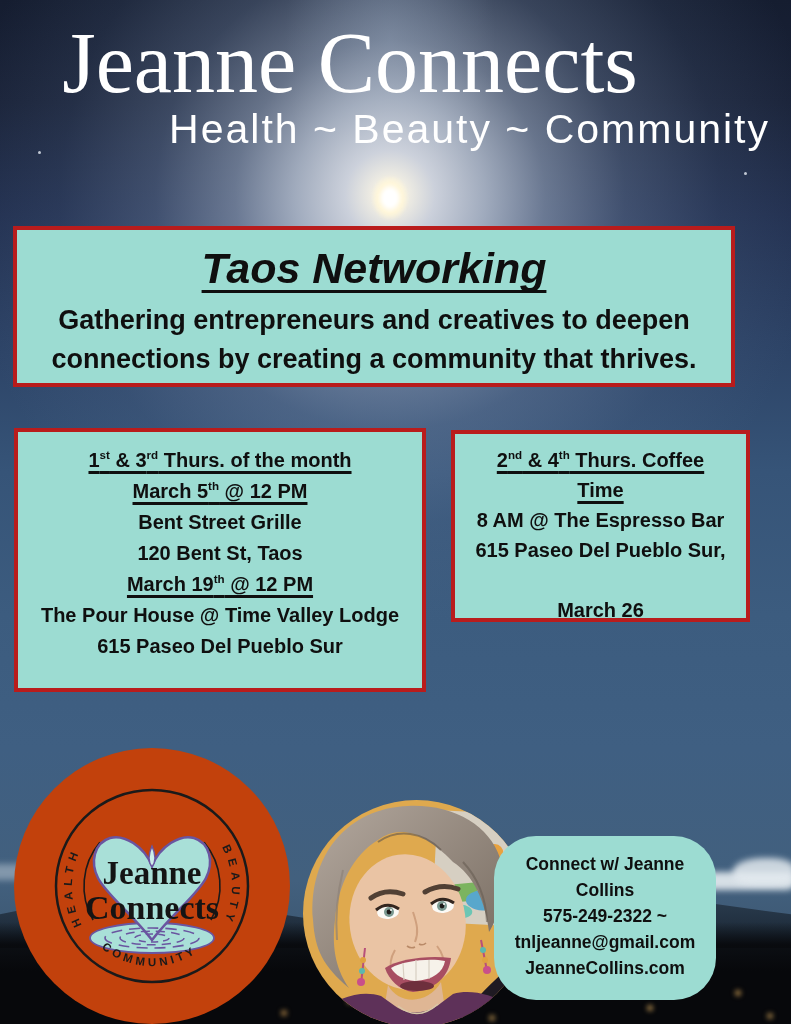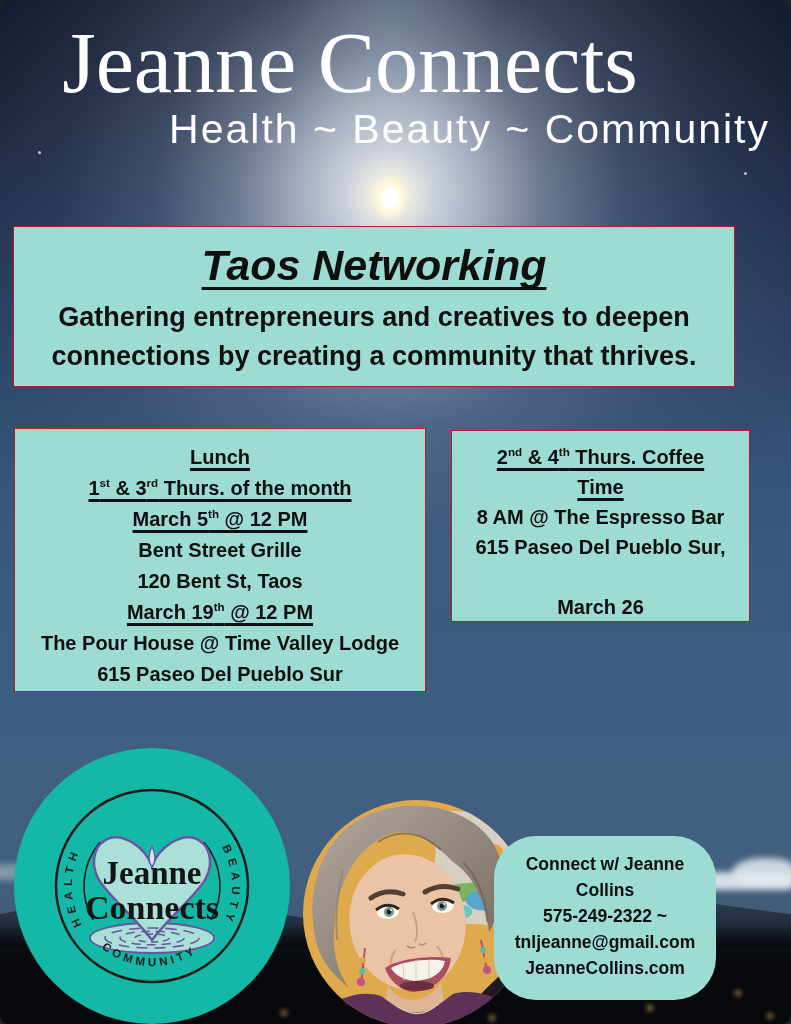--- a/index.html
+++ b/index.html
@@ -1,17 +1,17 @@
 <!DOCTYPE html>
 <html style="--teal: #9cdcd2; --sky-top: #1a2338; --sky-mid: #3b5c7e; --text-dark: #0f0f0f;"><head>
 <meta charset="utf-8">
 <style>
   html,body{margin:0;padding:0;background:#222;}
   .page{position:relative;width:791px;height:1024px;overflow:hidden;
-        font-family:"Liberation Sans",sans-serif;background:#1a2338;border-radius:8px;}
+        font-family:"Liberation Sans",sans-serif;background:#1a2338;}
 
   
   .sky{position:absolute;inset:0;
     background:
       radial-gradient(circle at 390px 195px,
         rgba(255,255,255,.98) 0px, rgba(252,248,235,.95) 16px,
         rgba(226,230,238,.88) 45px, rgba(196,206,221,.78) 95px,
         rgba(166,181,203,.55) 155px, rgba(130,150,180,.32) 235px,
         rgba(100,122,156,.14) 330px, rgba(100,122,156,0) 430px),
       radial-gradient(ellipse 150px 280px at 390px 40px,
@@ -48,38 +48,38 @@
 
   
   .hdr-title{position:absolute;top:18px;left:0;width:700px;margin:0;text-align:center;
       font-family:"Liberation Serif",serif;font-weight:normal;font-size:86px;
       color:#ffffff;line-height:1.05;}
   .hdr-sub{position:absolute;top:106px;left:0;width:770px;text-align:right;
       font-size:41px;letter-spacing:2px;color:#ffffff;}
 
   
   .teal-box{position:absolute;background:var(--teal,#9cdcd2);box-sizing:border-box;
-      text-align:center;color:#0f0f0f;border:1px solid #b91c1c;}
+      text-align:center;color:#0f0f0f;border:4px solid #b91c1c;}
   .intro-box{left:13px;top:226px;width:722px;height:161px;}
   .intro-title{margin:14px 0 8px;font-size:43px;font-style:italic;font-weight:bold;
       text-decoration:underline;text-decoration-thickness:3px;text-underline-offset:7px;
       text-decoration-skip-ink:none;}
   .intro-desc{font-size:27px;font-weight:bold;line-height:39px;}
   .event-box{font-weight:bold;font-size:20px;}
   .lunch-box{left:14px;top:428px;width:412px;height:264px;padding-top:13px;}
   .lunch-box .ev-line{line-height:31px;}
   .coffee-box{left:451px;top:430px;width:299px;height:192px;padding-top:11px;}
   .coffee-box .ev-line{line-height:30px;}
   .u{text-decoration:underline;text-decoration-thickness:2.5px;text-underline-offset:4px;
      text-decoration-skip-ink:none;}
   sup{font-size:.58em;line-height:0;}
 
   
   .logo-circle{position:absolute;left:14px;top:748px;width:276px;height:276px;
-      background:#14b8a6;border-radius:50%;z-index:4;}
+      background:#c2410c;border-radius:50%;z-index:4;}
   .photo-circle{position:absolute;left:303px;top:800px;width:227px;height:227px;
       border-radius:50%;overflow:hidden;z-index:5;}
   .contact-box{position:absolute;left:494px;top:836px;width:222px;height:164px;
       background:var(--teal,#9cdcd2);border-radius:42px;z-index:6;box-sizing:border-box;
       padding-top:15px;text-align:center;font-weight:bold;font-size:17.5px;color:#0f0f0f;}
   .contact-box .txt-line{line-height:26px;}
   .contact-box .txt-line:first-child{max-width:205px;margin:0 auto;}
 </style>
 </head>
 <body>
@@ -104,21 +104,20 @@
 
   <section class="teal-box intro-box">
     <h2 class="intro-title">Taos Networking</h2>
     <div class="intro-desc">
         <div class="txt-line">Gathering entrepreneurs and creatives to deepen</div>
         <div class="txt-line">connections by creating a community that thrives.</div>
       </div>
   </section>
 
   <section class="teal-box event-box lunch-box">
-      <div class="ev-line u"><span>Lunch</span></div>
       <div class="ev-line u"><span>1</span><sup>st</sup><span> &amp; 3</span><sup>rd</sup><span> Thurs. of the month</span></div>
       <div class="ev-line u"><span>March 5</span><sup>th</sup><span> @ 12 PM</span></div>
       <div class="ev-line"><span>Bent Street Grille</span></div>
       <div class="ev-line"><span>120 Bent St, Taos</span></div>
       <div class="ev-line u"><span>March 19</span><sup>th</sup><span> @ 12 PM</span></div>
       <div class="ev-line"><span>The Pour House @ Time Valley Lodge</span></div>
       <div class="ev-line"><span>615 Paseo Del Pueblo Sur</span></div>
     </section>
 
   <section class="teal-box event-box coffee-box">

